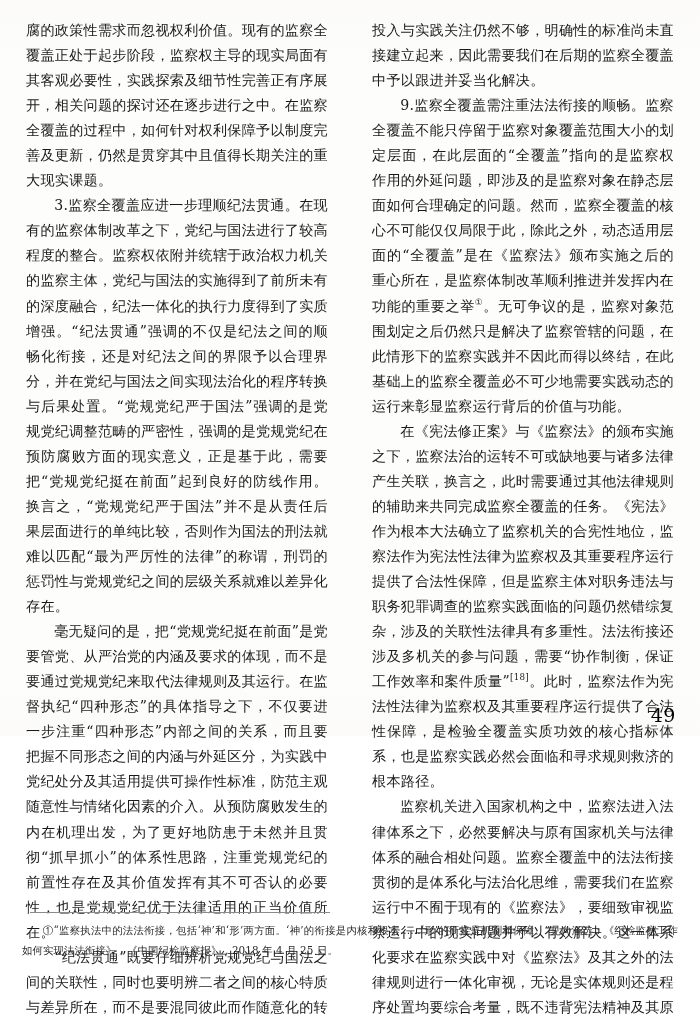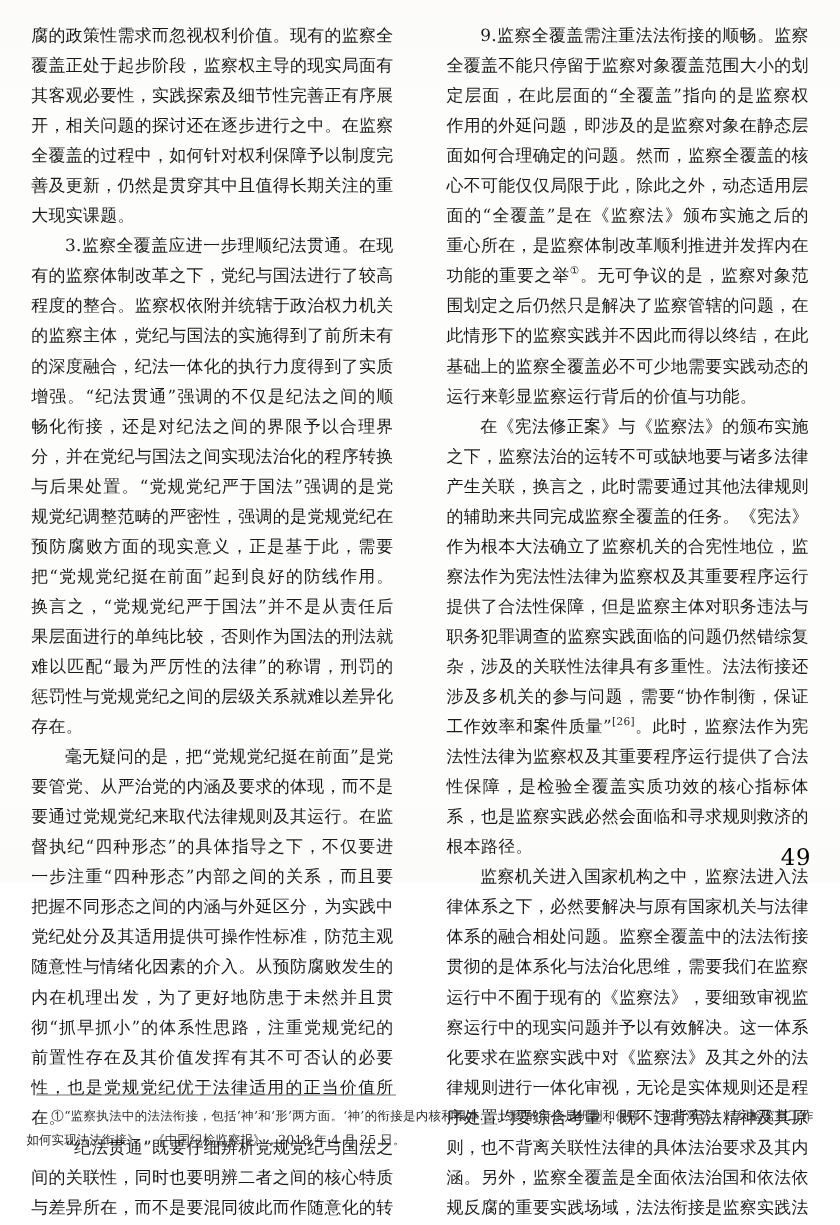--- a/index.html
+++ b/index.html
@@ -138,24 +138,25 @@
   <div id="columns">
 
     <div class="column left">
       <p class="body-par">腐的政策性需求而忽视权利价值。现有的监察全覆盖正处于起步阶段，监察权主导的现实局面有其客观必要性，实践探索及细节性完善正有序展开，相关问题的探讨还在逐步进行之中。在监察全覆盖的过程中，如何针对权利保障予以制度完善及更新，仍然是贯穿其中且值得长期关注的重大现实课题。</p>
       <p class="body-par indent">3.监察全覆盖应进一步理顺纪法贯通。在现有的监察体制改革之下，党纪与国法进行了较高程度的整合。监察权依附并统辖于政治权力机关的监察主体，党纪与国法的实施得到了前所未有的深度融合，纪法一体化的执行力度得到了实质增强。“纪法贯通”强调的不仅是纪法之间的顺畅化衔接，还是对纪法之间的界限予以合理界分，并在党纪与国法之间实现法治化的程序转换与后果处置。“党规党纪严于国法”强调的是党规党纪调整范畴的严密性，强调的是党规党纪在预防腐败方面的现实意义，正是基于此，需要把“党规党纪挺在前面”起到良好的防线作用。换言之，“党规党纪严于国法”并不是从责任后果层面进行的单纯比较，否则作为国法的刑法就难以匹配“最为严厉性的法律”的称谓，刑罚的惩罚性与党规党纪之间的层级关系就难以差异化存在。</p>
       <p class="body-par indent">毫无疑问的是，把“党规党纪挺在前面”是党要管党、从严治党的内涵及要求的体现，而不是要通过党规党纪来取代法律规则及其运行。在监督执纪“四种形态”的具体指导之下，不仅要进一步注重“四种形态”内部之间的关系，而且要把握不同形态之间的内涵与外延区分，为实践中党纪处分及其适用提供可操作性标准，防范主观随意性与情绪化因素的介入。从预防腐败发生的内在机理出发，为了更好地防患于未然并且贯彻“抓早抓小”的体系性思路，注重党规党纪的前置性存在及其价值发挥有其不可否认的必要性，也是党规党纪优于法律适用的正当价值所在。</p>
       <p class="body-par indent">“纪法贯通”既要仔细辨析党规党纪与国法之间的关联性，同时也要明辨二者之间的核心特质与差异所在，而不是要混同彼此而作随意化的转换及适用。无论是监督执纪中的第一种形态与第二种形态之间，还是第三种形态与第四种形态之间，均需要我们在党规党纪与国法之间进行深入研究，逐步确立相对明确的规范性标准，在职务违法轻重层级的序列安排中进行阶梯化安排，以应对监察实践中的多样化形态。从现有的实践来看，这方面的研究</p>
     </div>
 
     <div class="column right">
+      <p class="body-par">投入与实践关注仍然不够，明确性的标准尚未直接建立起来，因此需要我们在后期的监察全覆盖中予以跟进并妥当化解决。</p>
 
       <p class="body-par indent"><span>9.监察全覆盖需注重法法衔接的顺畅。监察全覆盖不能只停留于监察对象覆盖范围大小的划定层面，在此层面的“全覆盖”指向的是监察权作用的外延问题，即涉及的是监察对象在静态层面如何合理确定的问题。然而，监察全覆盖的核心不可能仅仅局限于此，除此之外，动态适用层面的“全覆盖”是在《监察法》颁布实施之后的重心所在，是监察体制改革顺利推进并发挥内在功能的重要之举</span><sup class="fn-marker">①</sup><span>。无可争议的是，监察对象范围划定之后仍然只是解决了监察管辖的问题，在此情形下的监察实践并不因此而得以终结，在此基础上的监察全覆盖必不可少地需要实践动态的运行来彰显监察运行背后的价值与功能。</span></p>
 
-      <p class="body-par indent"><span>在《宪法修正案》与《监察法》的颁布实施之下，监察法治的运转不可或缺地要与诸多法律产生关联，换言之，此时需要通过其他法律规则的辅助来共同完成监察全覆盖的任务。《宪法》作为根本大法确立了监察机关的合宪性地位，监察法作为宪法性法律为监察权及其重要程序运行提供了合法性保障，但是监察主体对职务违法与职务犯罪调查的监察实践面临的问题仍然错综复杂，涉及的关联性法律具有多重性。法法衔接还涉及多机关的参与问题，需要“协作制衡，保证工作效率和案件质量”</span><sup class="fn-marker">[26]</sup><span>。此时，监察法作为宪法性法律为监察权及其重要程序运行提供了合法性保障，是检验全覆盖实质功效的核心指标体系，也是监察实践必然会面临和寻求规则救济的根本路径。</span></p>
+      <p class="body-par indent"><span>在《宪法修正案》与《监察法》的颁布实施之下，监察法治的运转不可或缺地要与诸多法律产生关联，换言之，此时需要通过其他法律规则的辅助来共同完成监察全覆盖的任务。《宪法》作为根本大法确立了监察机关的合宪性地位，监察法作为宪法性法律为监察权及其重要程序运行提供了合法性保障，但是监察主体对职务违法与职务犯罪调查的监察实践面临的问题仍然错综复杂，涉及的关联性法律具有多重性。法法衔接还涉及多机关的参与问题，需要“协作制衡，保证工作效率和案件质量”</span><sup class="fn-marker">[18]</sup><span>。此时，监察法作为宪法性法律为监察权及其重要程序运行提供了合法性保障，是检验全覆盖实质功效的核心指标体系，也是监察实践必然会面临和寻求规则救济的根本路径。</span></p>
 
       <p class="body-par indent">监察机关进入国家机构之中，监察法进入法律体系之下，必然要解决与原有国家机关与法律体系的融合相处问题。监察全覆盖中的法法衔接贯彻的是体系化与法治化思维，需要我们在监察运行中不囿于现有的《监察法》，要细致审视监察运行中的现实问题并予以有效解决。这一体系化要求在监察实践中对《监察法》及其之外的法律规则进行一体化审视，无论是实体规则还是程序处置均要综合考量，既不违背宪法精神及其原则，也不背离关联性法律的具体法治要求及其内涵。另外，监察全覆盖是全面依法治国和依法依规反腐的重要实践场域，法法衔接是监察实践法治化的重要体现，自觉遵循关联性法律的规则要求是其自然之义。</p>
     </div>
 
   </div>
 
   <div id="footnote-area">
     <div id="footnote-rule"></div>
     <p id="footnote-text">①“监察执法中的法法衔接，包括‘神’和‘形’两方面。‘神’的衔接是内核和根本……‘形’的衔接是机制和保障。”见向泽选：《纪检监察工作如何实现法法衔接》，《中国纪检监察报》，2018 年 4 月 25 日。</p>
   </div>

